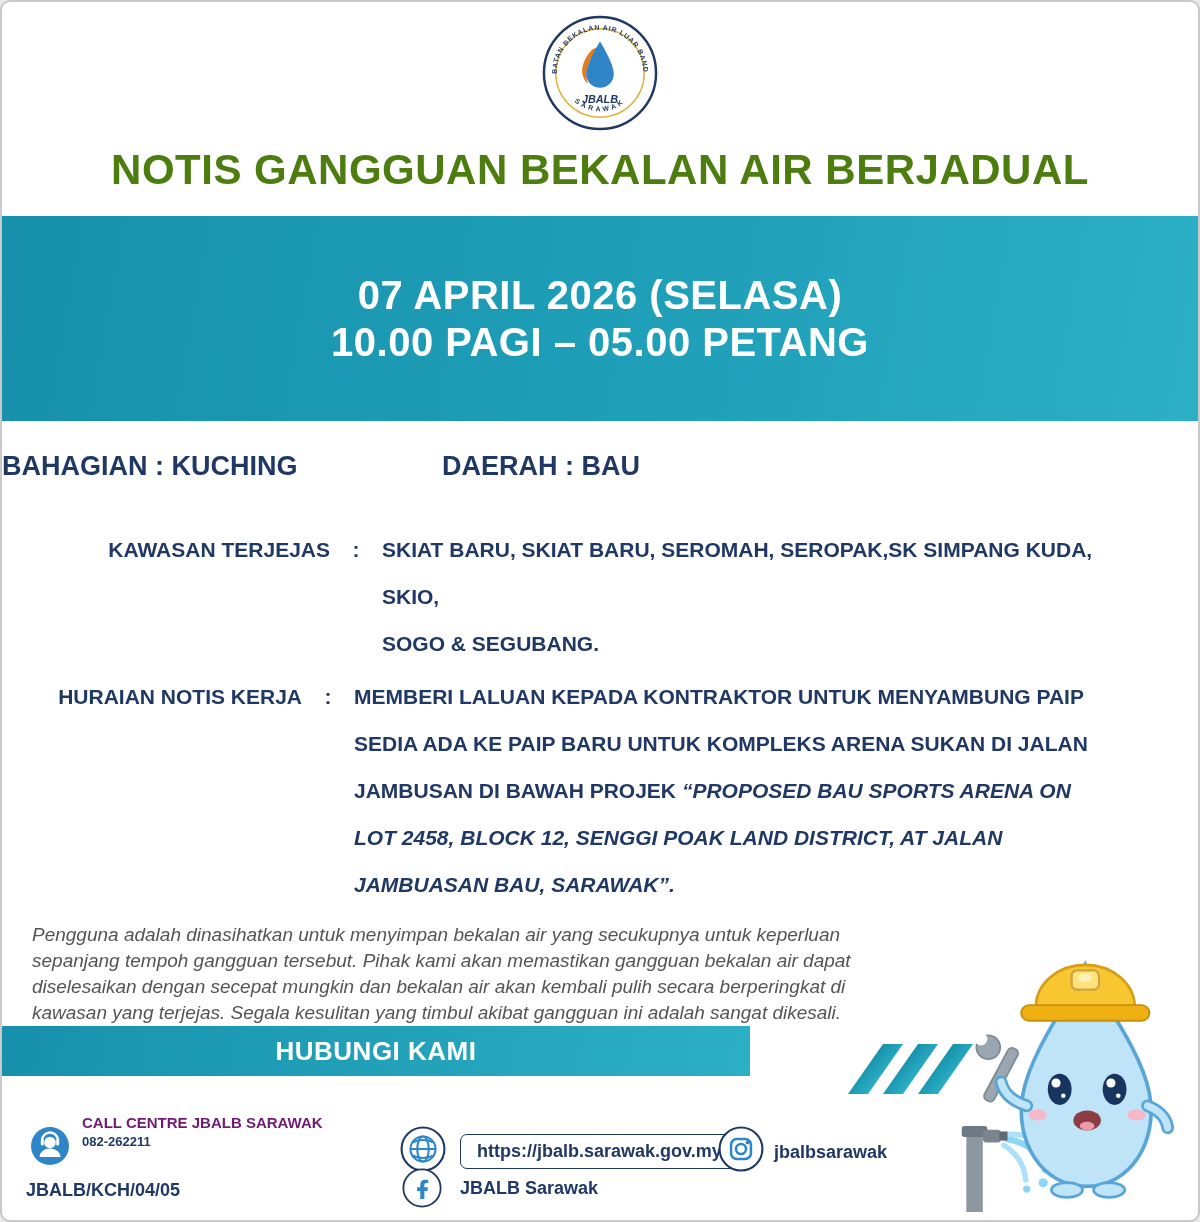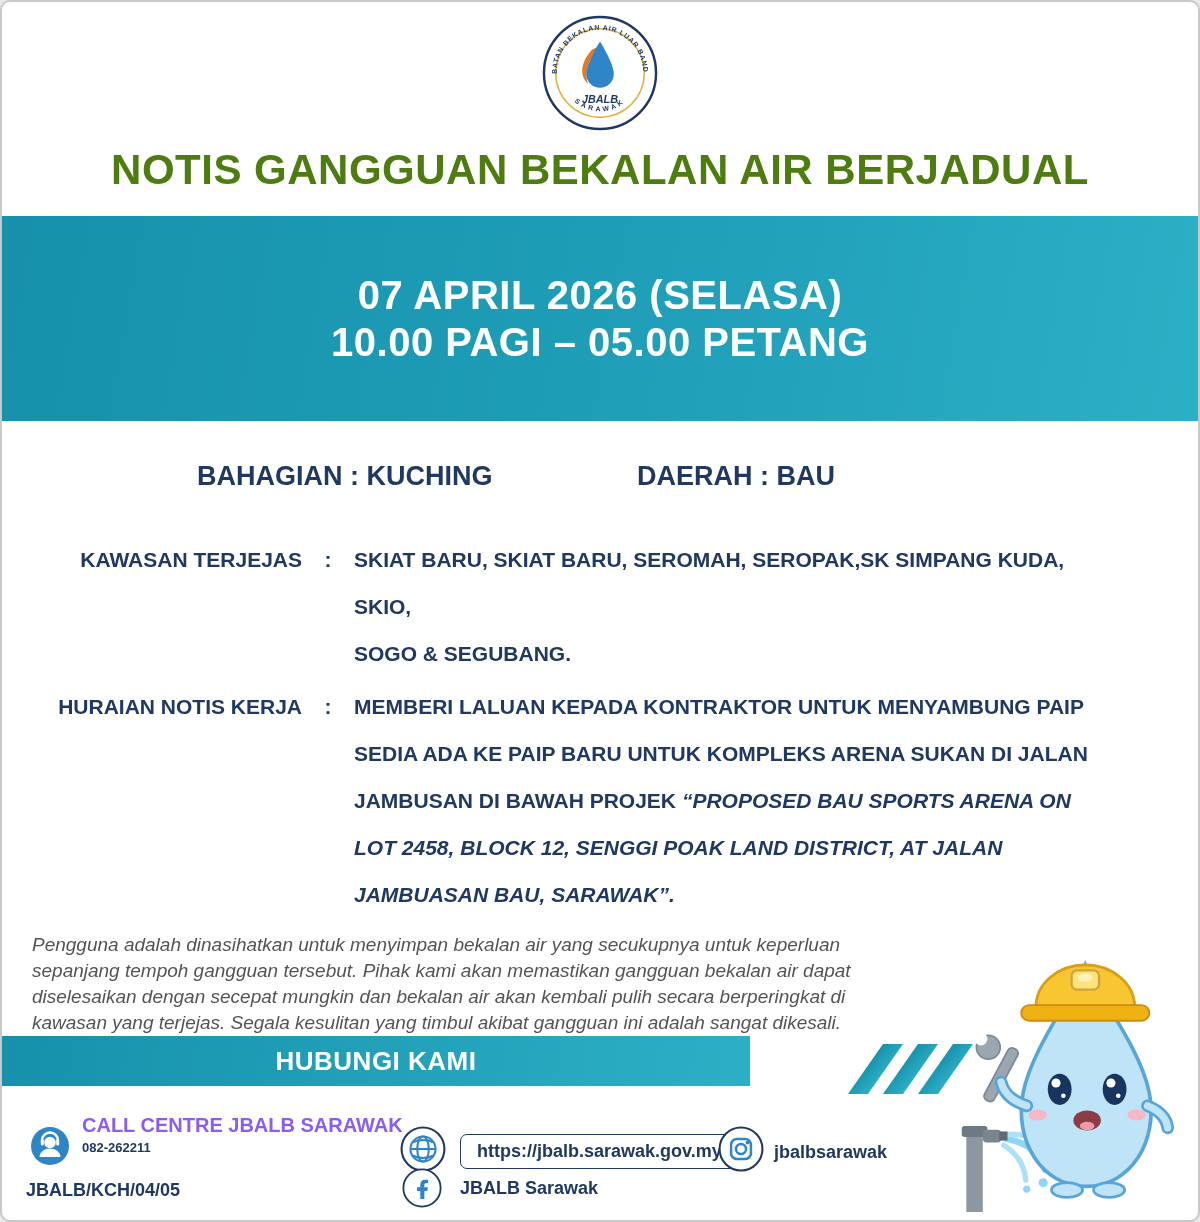--- a/index.html
+++ b/index.html
@@ -24,32 +24,32 @@
   
   .banner {
     margin-top:22px; height:205px;
     background:linear-gradient(100deg,#1791ab 0%, #1f9fb8 55%, #2cb0c6 100%);
     display:flex; flex-direction:column; align-items:center; justify-content:center;
     gap:2px; color:#ffffff; font-weight:bold; font-size:40px; letter-spacing:0.5px;
   }
 
   
   .region-row {
-    margin-top:40px; padding-left:195px; display:flex;
+    margin-top:30px; display:flex;
     color:#1f3864; font-weight:bold; font-size:27px;
   }
   .region-row .bahagian { width:440px; }
 
   
   .info-row {
     display:grid; grid-template-columns:300px 52px 1fr;
     padding-right:92px;
     color:#1f3864; font-weight:bold; font-size:21px; line-height:47px;
   }
-  .info-row.first { margin-top:44px; }
+  .info-row.first { margin-top:44px;padding-left:28px; }
   .info-row.second { margin-top:6px; }
   .info-row .label { text-align:right; }
   .info-row .colon { text-align:center; }
   .quote-italic { font-style:italic; }
 
   
   .disclaimer {
     margin:14px 0 0 30px; width:848px;
     font-style:italic; color:#545454; font-size:19px; line-height:26px;
     font-weight:400;
@@ -63,21 +63,21 @@
     color:#ffffff; font-weight:bold; font-size:26px; letter-spacing:0.5px;
   }
   .stripes {
     position:absolute; left:846px; top:1042px; height:50px;
     display:flex; gap:15px; transform:skewX(-35deg); transform-origin:bottom left;
   }
   .stripes div { width:20px; height:50px; background:linear-gradient(100deg,#1791ab,#2cb0c6); }
 
   
   .abs { position:absolute; }
-  .contact-label { color:#8b5cf6; font-weight:bold; font-size:20px; }
+  .contact-label { color:#701a75; font-weight:bold; font-size:15px; }
   .contact-phone { color:#1f3864; font-weight:bold; font-size:13px; margin-top:3px; }
   .ref-no { color:#1f3864; font-weight:bold; font-size:18px; }
   .web-text {
     color:#1f3864; font-weight:bold; font-size:18px;
     border:1.5px solid #1f3864; border-radius:7px; padding:6px 16px;
     background:#fff;
   }
   .handle-text { color:#1f3864; font-weight:bold; font-size:18px; }
   .icon-40 svg { width:40px; height:40px; display:block; }
   .icon-46 svg { width:46px; height:46px; display:block; }

